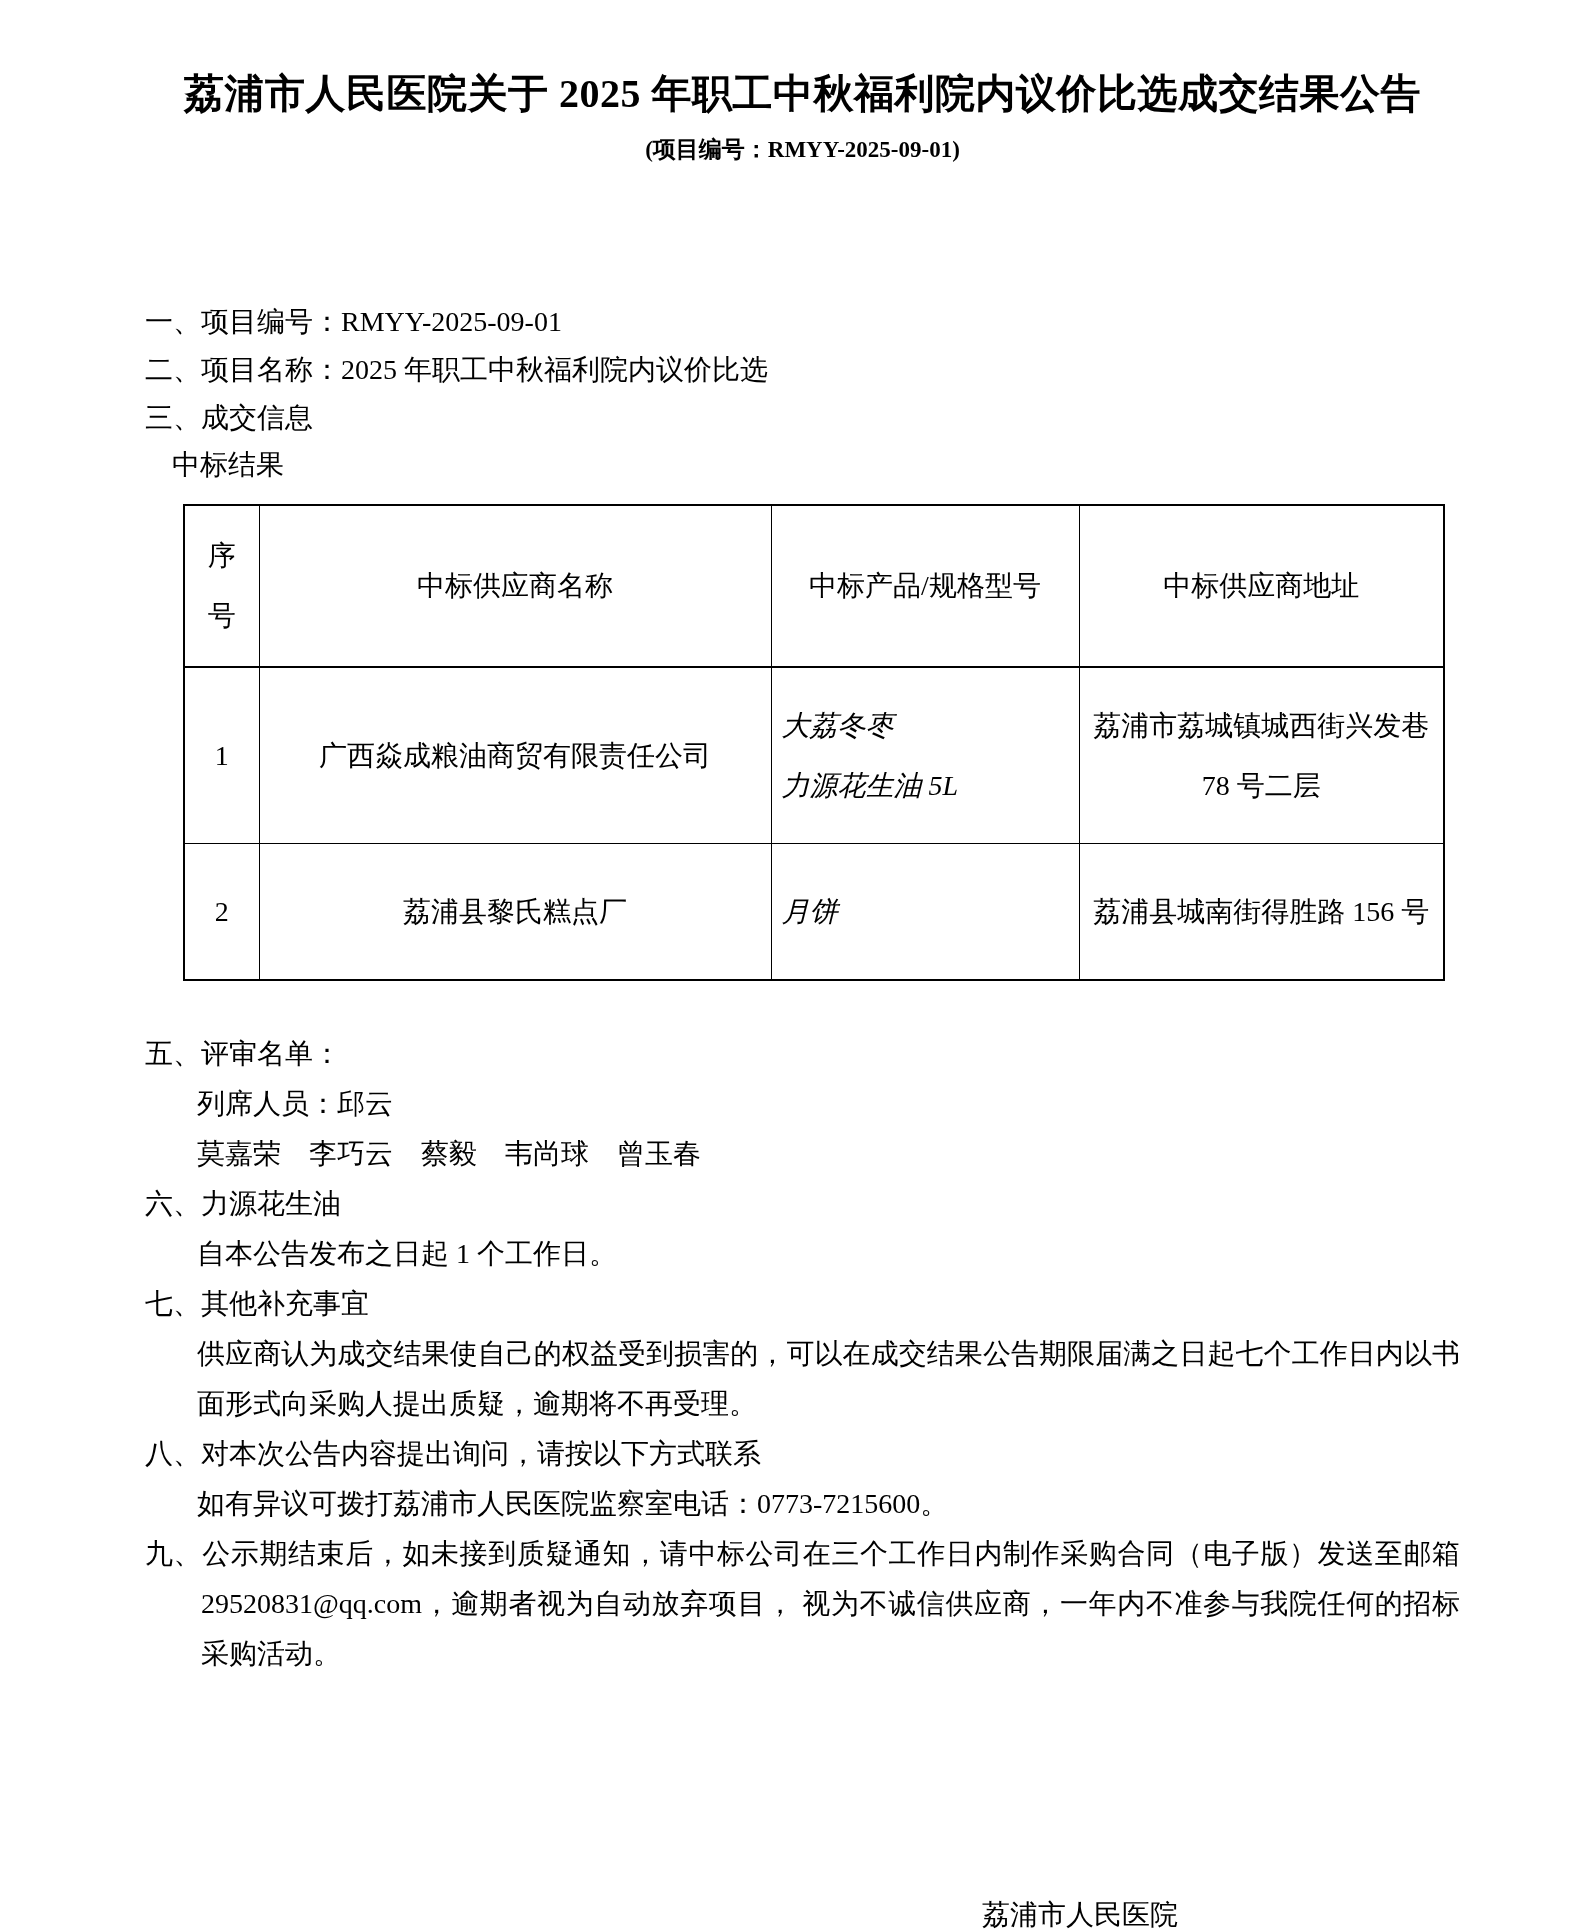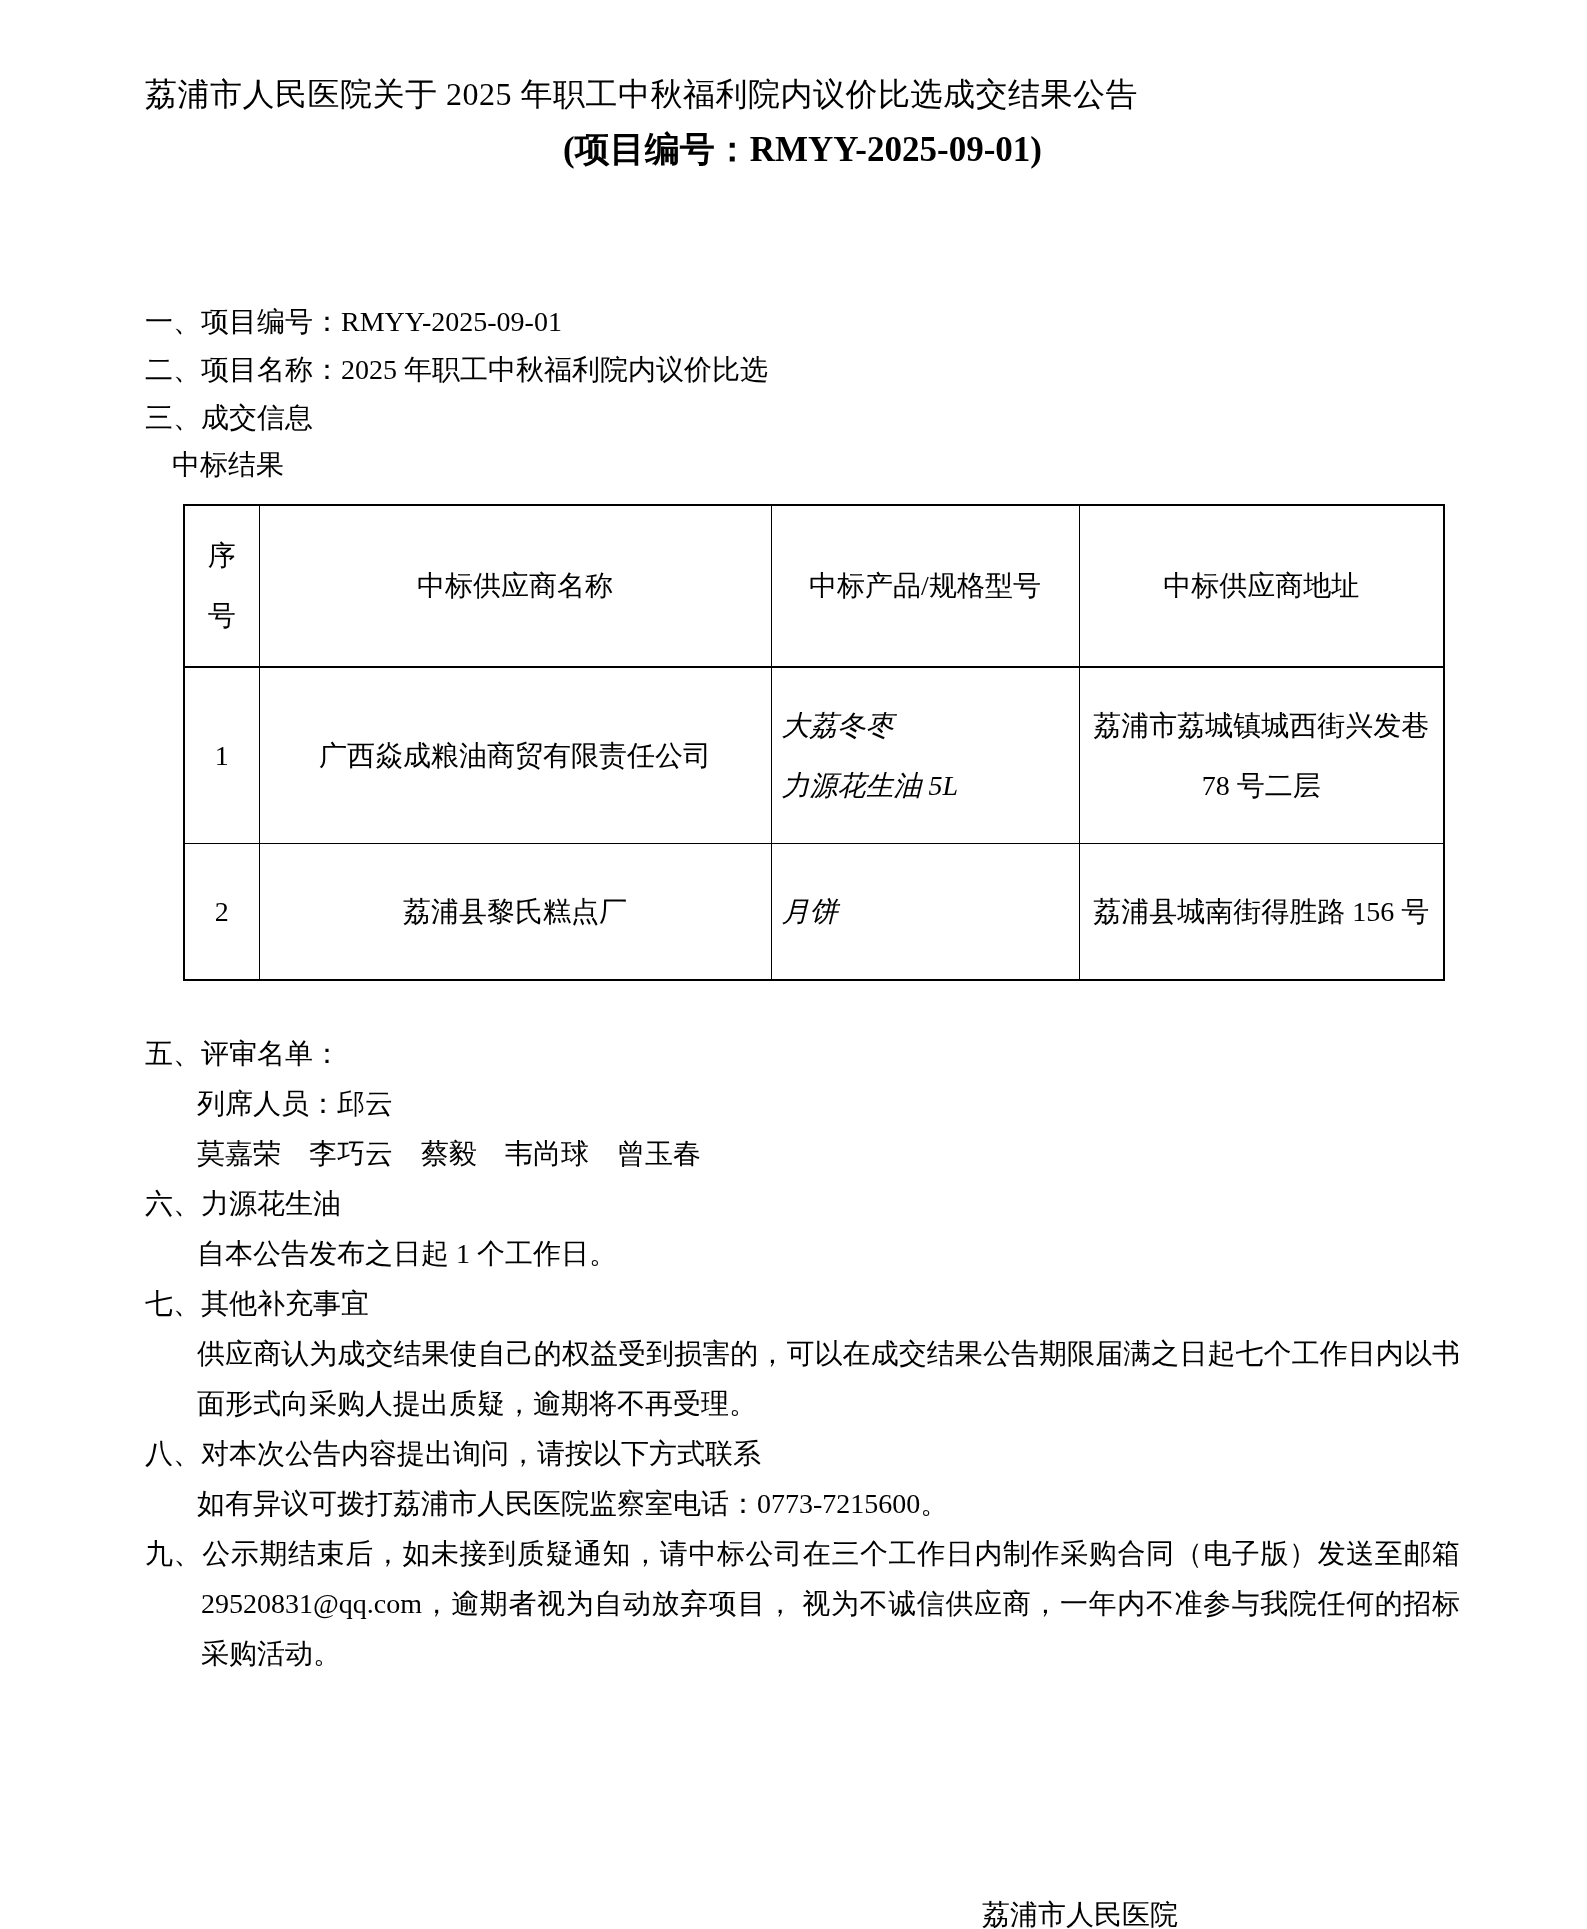--- a/index.html
+++ b/index.html
@@ -16,29 +16,30 @@
       box-sizing: border-box;
     }
     .page {
       box-sizing: border-box;
       width: 1587px;
       height: 1929px;
       padding: 70px 127px 40px 145px;
       overflow: hidden;
     }
     .doc-title {
-      font-weight: normal;
-      font-size: 32px;
+      text-align: center;
+      font-weight: bold;
+      font-size: 40px;
       line-height: 48px;
       letter-spacing: 0.5px;
     }
     .doc-subtitle {
       text-align: center;
       font-weight: bold;
-      font-size: 35px;
+      font-size: 23px;
       line-height: 36px;
       margin-top: 14px;
     }
     .intro {
       margin-top: 130px;
       line-height: 48px;
     }
     .result-label {
       margin-left: 27px;
       line-height: 46px;

